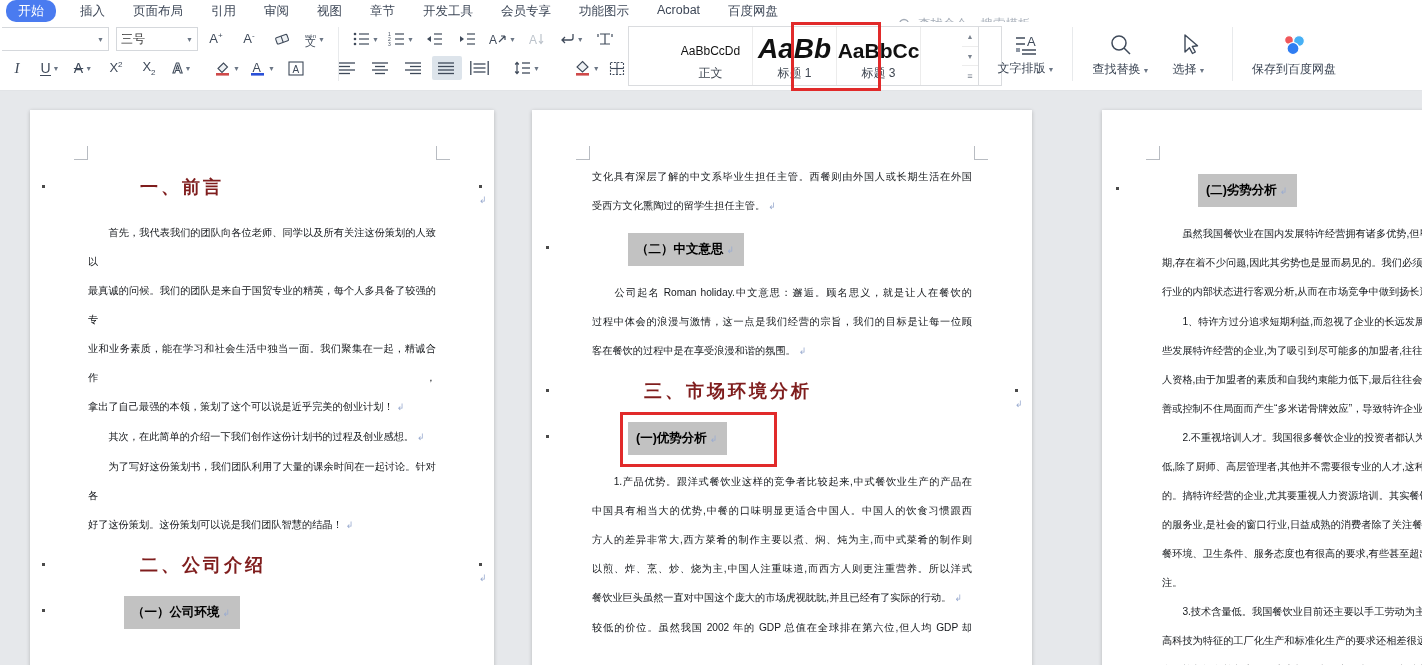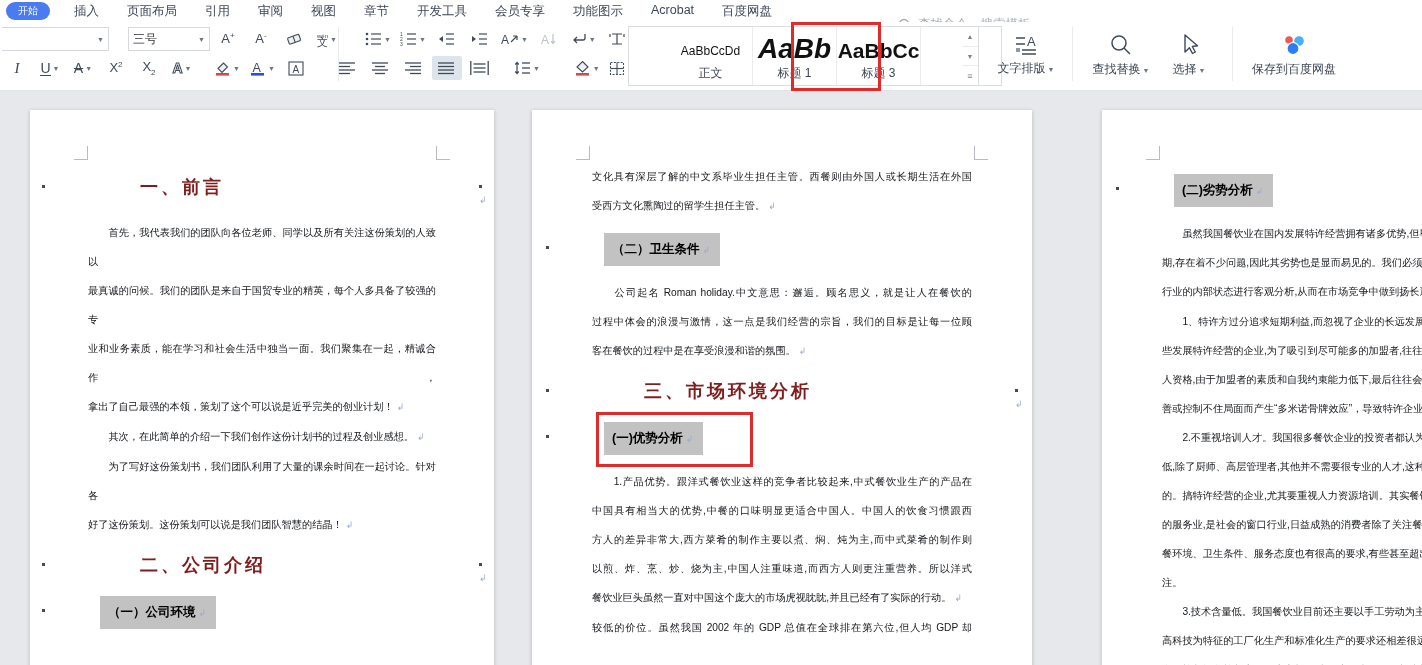--- a/index.html
+++ b/index.html
@@ -1,32 +1,32 @@
 <!DOCTYPE html>
 <html><head>
 <meta charset="utf-8">
 <style>
   html,body{margin:0;padding:0;}
   body{width:1422px;height:665px;overflow:hidden;position:relative;background:#fff;
        font-family:"Liberation Sans",sans-serif;-webkit-font-smoothing:antialiased;}
   
   #menubar{height:22px;display:flex;align-items:center;padding-left:6px;font-size:12.5px;color:#3d4757;position:relative;}
-  .pill{background:#4a7bf0;color:#fff;border-radius:10px;padding:2px 12px;font-size:10px;margin-right:10px;}
+  .pill{background:#4a7bf0;color:#fff;border-radius:10px;padding:2px 12px;font-size:13px;margin-right:10px;}
   .mtab{padding:0 14px;cursor:default;white-space:nowrap;}
   #menusearch{position:absolute;left:898px;top:16px;display:flex;align-items:center;gap:6px;color:#a3abb6;font-size:12.5px;}
   
   #toolbar{position:relative;height:68px;border-bottom:1px solid #e2e4e7;background:#fff;}
   .trow{position:absolute;left:2px;display:flex;align-items:center;gap:3px;}
   #tbr1{top:5px;}
   #tbr2{top:34px;}
   .combo{height:22px;border:1px solid #d5d8dc;background:#fff;display:flex;align-items:center;
          font-size:12px;color:#333;padding:0 4px;justify-content:space-between;}
   .combo .car{margin-left:4px;}
   .fncombo{width:98px;border-left:none;}
-  .fscombo{width:72px;margin-left:16px;}
+  .fscombo{width:72px;margin-left:4px;}
   .tbtn{display:flex;align-items:center;justify-content:center;height:24px;min-width:24px;padding:0 3px;
         border-radius:2px;color:#3f4a5a;font-size:13px;cursor:default;}
   .tbtn.active{background:#dde4eb;}
   .car{font-size:7px;color:#6b7685;margin-left:2px;}
   .vsep{width:1px;height:54px;background:#e8eaec;position:absolute;top:5px;}
   .glyph{font-size:14px;color:#3f4a5a;}
   .it{font-family:"Liberation Serif",serif;font-style:italic;font-size:15px;}
   .un{border-bottom:1.5px solid #3f4a5a;line-height:14px;}
   .strike{text-decoration:line-through;}
   .hollow{-webkit-text-stroke:1px #3f4a5a;color:transparent;font-weight:bold;font-size:14px;}
@@ -63,21 +63,21 @@
   .page:nth-of-type(3){left:1102px;width:500px;padding:52px 60px 0;}
   .cm{position:absolute;width:13px;height:13px;}
   .cm.tl{left:44px;top:36px;border-right:1px solid #b8bcc2;border-bottom:1px solid #b8bcc2;}
   .cm.tr{right:44px;top:36px;border-left:1px solid #b8bcc2;border-bottom:1px solid #b8bcc2;}
   .para{font-size:10.2px;line-height:29px;color:#15181c;}
   .line{display:block;}
   .jl{text-align:justify;text-align-last:justify;}
   .nl{white-space:nowrap;}
   .h1{font-size:18px;font-weight:bold;color:#7f1d1d;letter-spacing:3px;padding-left:52px;margin:10px 0 16px;position:relative;line-height:30px;}
   .h2row{margin:12px 0;position:relative;line-height:24px;}
-  .h2box{background:#c2c2c2;color:#000;font-size:12.5px;font-weight:bold;padding:4px 10px 4px 8px;margin-left:12px;
+  .h2box{background:#c2c2c2;color:#000;font-size:12.5px;font-weight:bold;padding:4px 10px 4px 8px;margin-left:36px;
          display:inline-block;position:relative;}
   .red-box{position:absolute;left:-8px;top:-10px;width:calc(100% + 52px);height:calc(100% + 16px);
            border:3px solid #e12a2a;pointer-events:none;}
   .h1::before,.h2row::before{content:"";position:absolute;left:-46px;top:13px;width:3px;height:3px;background:#4a4a4a;}
   .h1::after{content:"";position:absolute;right:-46px;top:13px;width:3px;height:3px;background:#4a4a4a;}
   .pmark::after{content:"↲";color:#9bacd0;font-size:9px;margin-left:3px;font-weight:normal;}
 </style>
 </head>
 <body>
 
@@ -421,21 +421,21 @@
       <div class="h1 pmark">二、公司介绍</div>
       <div class="h2row"><span class="h2box pmark">（一）公司环境</span></div>
     </div>
     <div class="page">
       <div class="cm tl"></div>
       <div class="cm tr"></div>
       <div class="para">
         <span class="line jl">文化具有深层了解的中文系毕业生担任主管。西餐则由外国人或长期生活在外国</span>
         <span class="line ll pmark">受西方文化熏陶过的留学生担任主管。</span>
       </div>
-      <div class="h2row"><span class="h2box pmark">（二）卫生条件</span></div>
+      <div class="h2row"><span class="h2box pmark">（二）中文意思</span></div>
       <div class="para">
         <span class="line jl">　　公司起名 Roman holiday.中文意思：邂逅。顾名思义，就是让人在餐饮的</span>
         <span class="line jl">过程中体会的浪漫与激情，这一点是我们经营的宗旨，我们的目标是让每一位顾</span>
         <span class="line ll pmark">客在餐饮的过程中是在享受浪漫和谐的氛围。</span>
       </div>
       <div class="h1 pmark">三、市场环境分析</div>
       <div class="h2row"><span class="h2box pmark">(一)优势分析<span class="red-box" style="border-color: rgb(225, 42, 42);"></span></span></div>
       <div class="para">
         <span class="line jl">　　1.产品优势。跟洋式餐饮业这样的竞争者比较起来,中式餐饮业生产的产品在</span>
         <span class="line jl">中国具有相当大的优势,中餐的口味明显更适合中国人。中国人的饮食习惯跟西</span>

